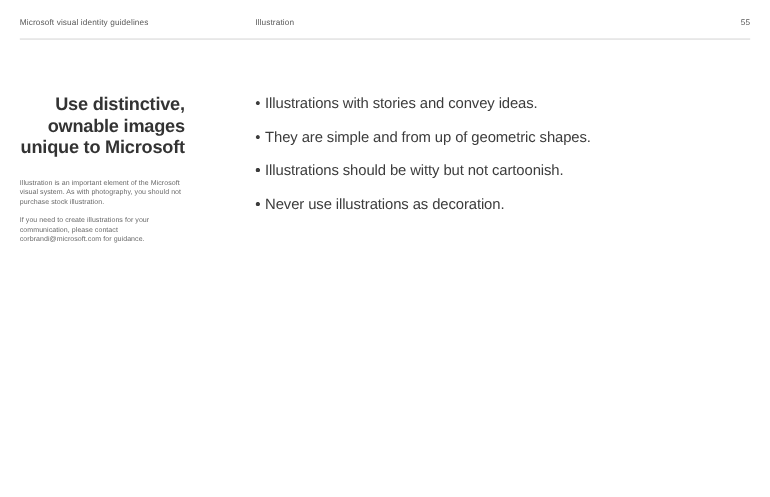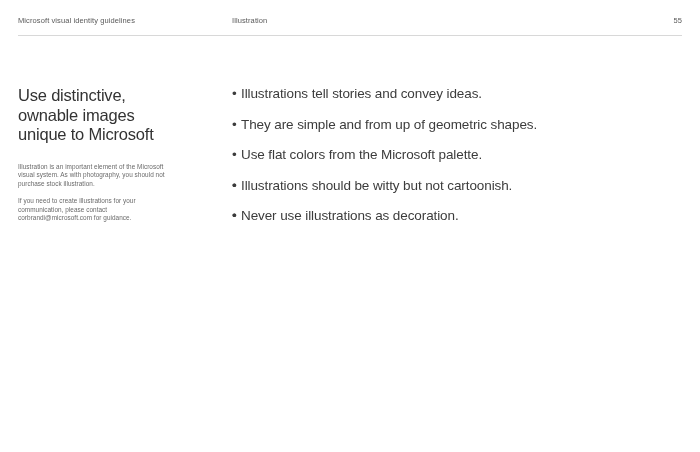--- a/index.html
+++ b/index.html
@@ -69,24 +69,25 @@
   
   .left-col {
     position: absolute;
     left: 18px;
     top: 86px;
     width: 150px;
   }
   .headline {
     font-size: 16.5px;
     line-height: 19.5px;
-    font-weight: 400;
+    font-weight: 700;
     color: #333333;
     letter-spacing: -0.2px;
     margin: 0;
+    text-align: right;
   }
   .body-block {
     margin-top: 18px;
     font-size: 6.4px;
     line-height: 8.6px;
     color: #6a6a6a;
     letter-spacing: 0.05px;
   }
   .body-block p {
     margin: 0 0 9px 0;
@@ -139,29 +140,28 @@
     <div class="body-block">
       <p>Illustration is an important element of the Microsoft visual system. As with photography, you should not purchase stock illustration.</p>
       <p>If you need to create illustrations for your communication, please contact corbrandi@microsoft.com for guidance.</p>
     </div>
   </div>
 
   <div class="right-col">
     <ul class="bullet-list">
       <li class="bullet-item">
         <span class="dot">•</span>
-        <span>Illustrations tell stories and convey ideas.</span>
+        <span>Illustrations with stories and convey ideas.</span>
       </li>
       <li class="bullet-item">
         <span class="dot">•</span>
         <span>They are simple and from up of geometric shapes.</span>
       </li>
       <li class="bullet-item">
         <span class="dot">•</span>
-        <span>Use flat colors from the Microsoft palette.</span>
       </li>
       <li class="bullet-item">
         <span class="dot">•</span>
       </li>
       <li class="bullet-item">
         <span class="dot">•</span>
         <span>Illustrations should be witty but not cartoonish.</span>
       </li>
       <li class="bullet-item">
         <span class="dot">•</span>

